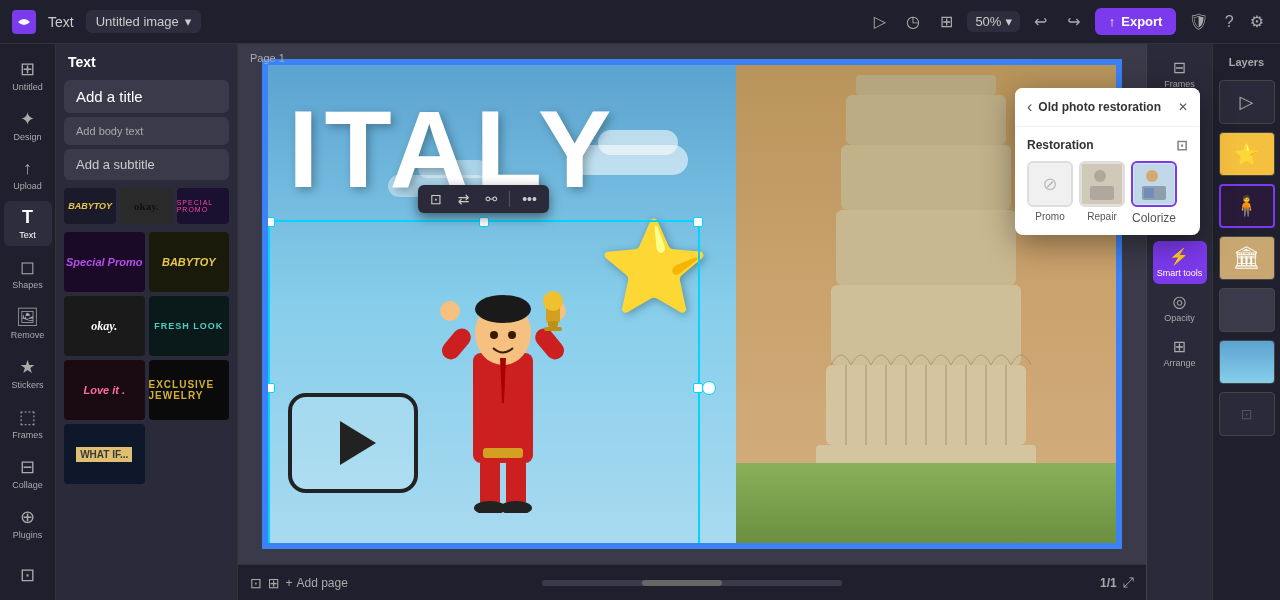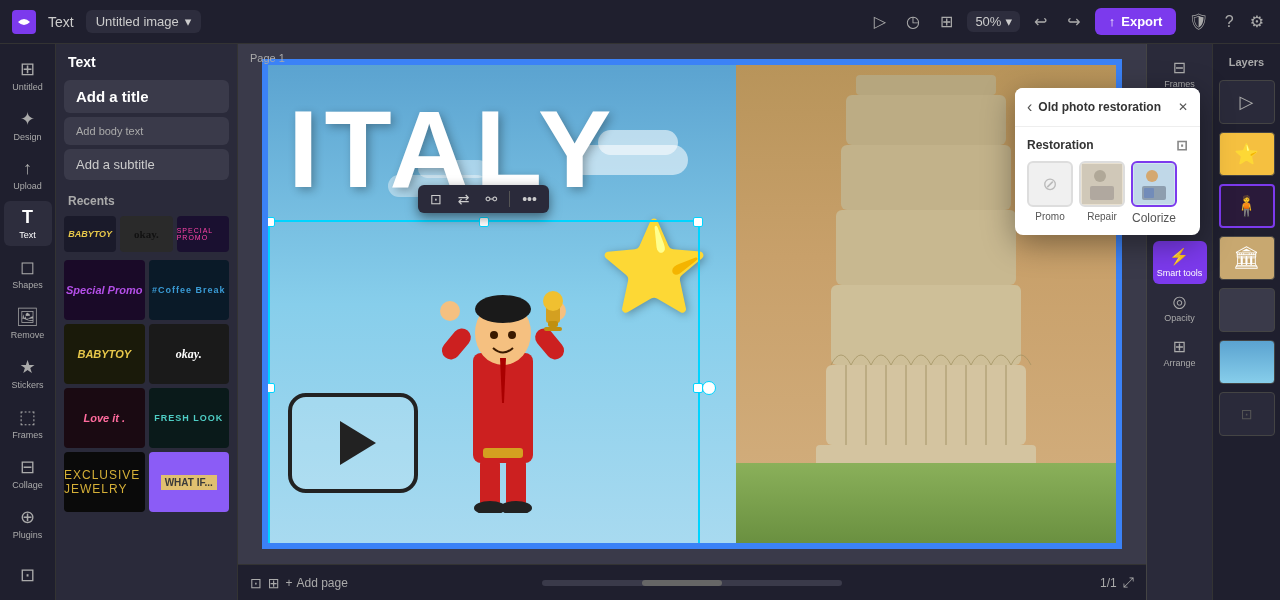--- a/index.html
+++ b/index.html
@@ -41,21 +41,21 @@
     .special-text { font-size: 7px; color: #f4a; letter-spacing: 1px; text-transform: uppercase; }
 
     .recommended-grid { display: grid; grid-template-columns: 1fr 1fr; gap: 4px; padding: 4px 8px; }
     .rec-item { background: #1a1a2a; border-radius: 4px; height: 60px; display: flex; align-items: center; justify-content: center; cursor: pointer; overflow: hidden; }
     .rec-text-special { font-size: 11px; font-weight: 800; color: #b44fe8; font-style: italic; }
     .rec-text-coffee { font-size: 9px; font-weight: 700; color: #3a9bd5; letter-spacing: 1px; }
     .rec-text-babytoy2 { font-size: 11px; font-weight: 900; color: #e8c84a; font-style: italic; }
     .rec-text-okay2 { font-size: 12px; font-weight: 700; color: #fff; font-style: italic; font-family: Georgia, serif; }
     .rec-text-loveit { font-size: 11px; font-weight: 800; color: #ff6b9d; font-style: italic; }
     .rec-text-freshlook { font-size: 9px; font-weight: 700; color: #4ecdc4; letter-spacing: 1px; text-transform: uppercase; }
-    .rec-text-jewelry { font-size: 12px; font-weight: 400; color: #d4af37; letter-spacing: 1px; text-transform: uppercase; }
+    .rec-text-jewelry { font-size: 10px; font-weight: 700; color: #d4af37; letter-spacing: 1px; text-transform: uppercase; }
     .rec-text-whatif { font-size: 10px; font-weight: 900; color: #3a3a3a; background: #e0c070; padding: 2px 4px; }
 
     
     .canvas-area { flex: 1; background: #333; display: flex; flex-direction: column; overflow: hidden; position: relative; }
     .canvas-label { position: absolute; top: 8px; left: 12px; font-size: 11px; color: #aaa; z-index: 5; }
     .canvas-wrapper { flex: 1; display: flex; align-items: center; justify-content: center; position: relative; overflow: hidden; }
     .canvas-content { width: 860px; height: 490px; background: #ec4899; position: relative; overflow: hidden; border: 6px solid #3b82f6; }
 
     
     .italy-text { position: absolute; top: 30px; left: 10px; font-size: 100px; font-weight: 900; color: white; letter-spacing: 8px; text-shadow: 2px 2px 8px rgba(0,0,0,0.3); z-index: 2; }
@@ -192,60 +192,56 @@
       <span class="icon-symbol">⊕</span>
       <span class="icon-label">Plugins</span>
     </div>
     <div class="sidebar-icon-item" style="margin-top:auto;">
       <span class="icon-symbol">⊡</span>
     </div>
   </div>
 
   <div class="text-panel">
     <div class="text-panel-title">Text</div>
-    <button class="text-panel-btn" style="font-size:15px;font-weight:700;color:#fff;background:#3a3a4a;">Add a title</button>
+    <button class="text-panel-btn" style="font-size:15px;font-weight:400;color:#fff;background:#3a3a4a;">Add a title</button>
     <button class="text-panel-btn" style="font-size:11px;color:#aaa;">Add body text</button>
     <button class="text-panel-btn" style="font-size:13px;color:#ccc;">Add a subtitle</button>
 
-    <div class="text-panel-section">Recents</div>
     <div class="recents-grid">
       <div class="recent-item" style="background:#1a1a2a;">
         <span class="babytoy-text">BABYTOY</span>
       </div>
       <div class="recent-item" style="background:#2a2a2a;">
         <span class="okay-text">okay.</span>
       </div>
       <div class="recent-item" style="background:#1a1030;">
         <span class="special-text">Special Promo</span>
       </div>
     </div>
 
     <div class="recommended-grid">
       <div class="rec-item" style="background:#1a0a28;">
         <span class="rec-text-special">Special Promo</span>
       </div>
-      <div class="rec-item" style="background:#0a1a28;">
-        <span class="rec-text-coffee">#Coffee Break</span>
-      </div>
       <div class="rec-item" style="background:#1a1a0a;">
         <span class="rec-text-babytoy2">BABYTOY</span>
       </div>
       <div class="rec-item" style="background:#1a1a1a;">
         <span class="rec-text-okay2">okay.</span>
       </div>
+      <div class="rec-item" style="background:#0a1a1a;">
+        <span class="rec-text-freshlook">FRESH LOOK</span>
+      </div>
       <div class="rec-item" style="background:#1a0a12;">
         <span class="rec-text-loveit">Love it .</span>
       </div>
-      <div class="rec-item" style="background:#0a1a1a;">
-        <span class="rec-text-freshlook">FRESH LOOK</span>
-      </div>
       <div class="rec-item" style="background:#0a0a0a;">
         <span class="rec-text-jewelry">Exclusive Jewelry</span>
       </div>
-      <div class="rec-item" style="background:#8b5cf6;">
+      <div class="rec-item" style="background:#0f172a;">
         <span class="rec-text-whatif">WHAT IF...</span>
       </div>
     </div>
   </div>
 
   <div class="canvas-area" style="position:relative; flex:1; background:#3a3a4a; display:flex; flex-direction:column; overflow:hidden;">
     <span class="canvas-label">Page 1</span>
 
     <div class="canvas-wrapper">
       <div class="canvas-content" style="position:relative; width:860px; height:490px; overflow:hidden;">
@@ -373,21 +369,21 @@
           <span>+</span>
           <span>Add page</span>
         </button>
       </div>
       <div class="bottom-bar-center" style="display:flex;align-items:center;justify-content:center;flex:1;">
         <div class="scrollbar-track" style="width:300px;height:6px;background:#3a3a4a;border-radius:3px;position:relative;">
           <div class="scrollbar-thumb" style="width:80px;height:6px;background:#666;border-radius:3px;position:absolute;left:100px;"></div>
         </div>
       </div>
       <div class="bottom-bar-right" style="display:flex;align-items:center;gap:6px;justify-content:flex-end;flex:1;">
-        <span class="page-count" style="font-size:12px;color:#aaa;">1/1</span>
+        <span class="page-count" style="font-size:12px;color:#aaa;font-weight:bold;">1/1</span>
         <button class="bottom-icon" style="background:none;border:none;color:#aaa;font-size:14px;cursor:pointer;">⤢</button>
       </div>
     </div>
   </div>
 
   <div class="edit-tools" style="width:66px;background:#2a2a3a;display:flex;flex-direction:column;align-items:center;padding:8px 4px;gap:2px;flex-shrink:0;border-left:1px solid #444;">
     <button class="edit-tool-btn" style="width:54px;display:flex;flex-direction:column;align-items:center;gap:2px;padding:6px 4px;border-radius:6px;cursor:pointer;border:none;background:none;color:#aaa;">
       <span class="edit-tool-icon" style="font-size:16px;">⊟</span>
       <span class="edit-tool-label" style="font-size:9px;text-align:center;">Frames</span>
     </button>

